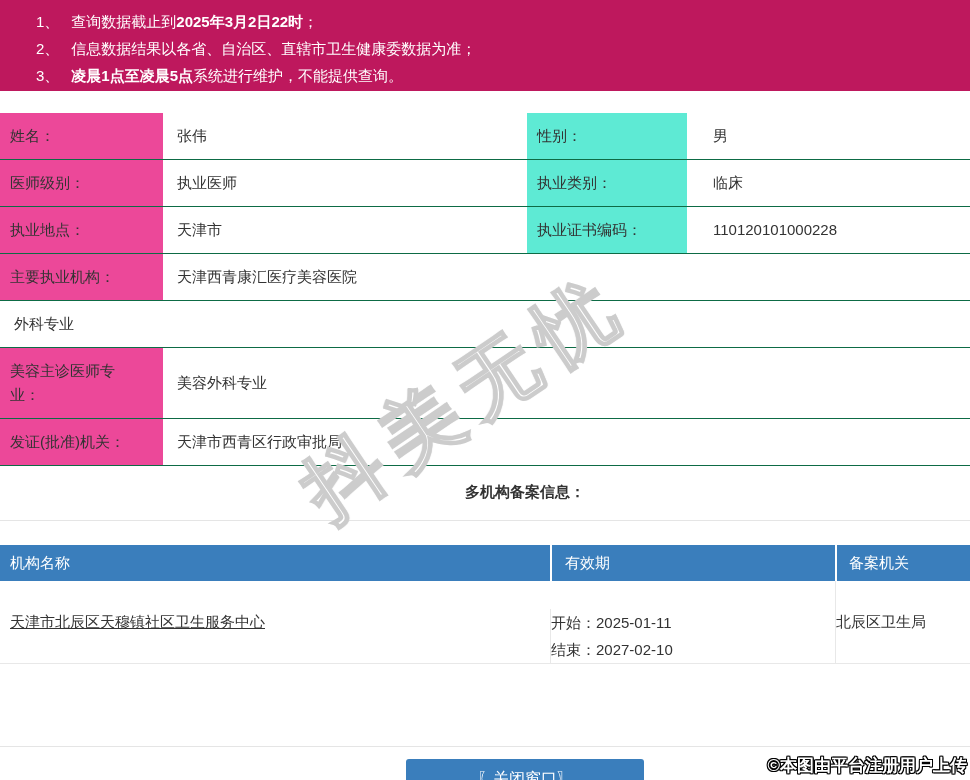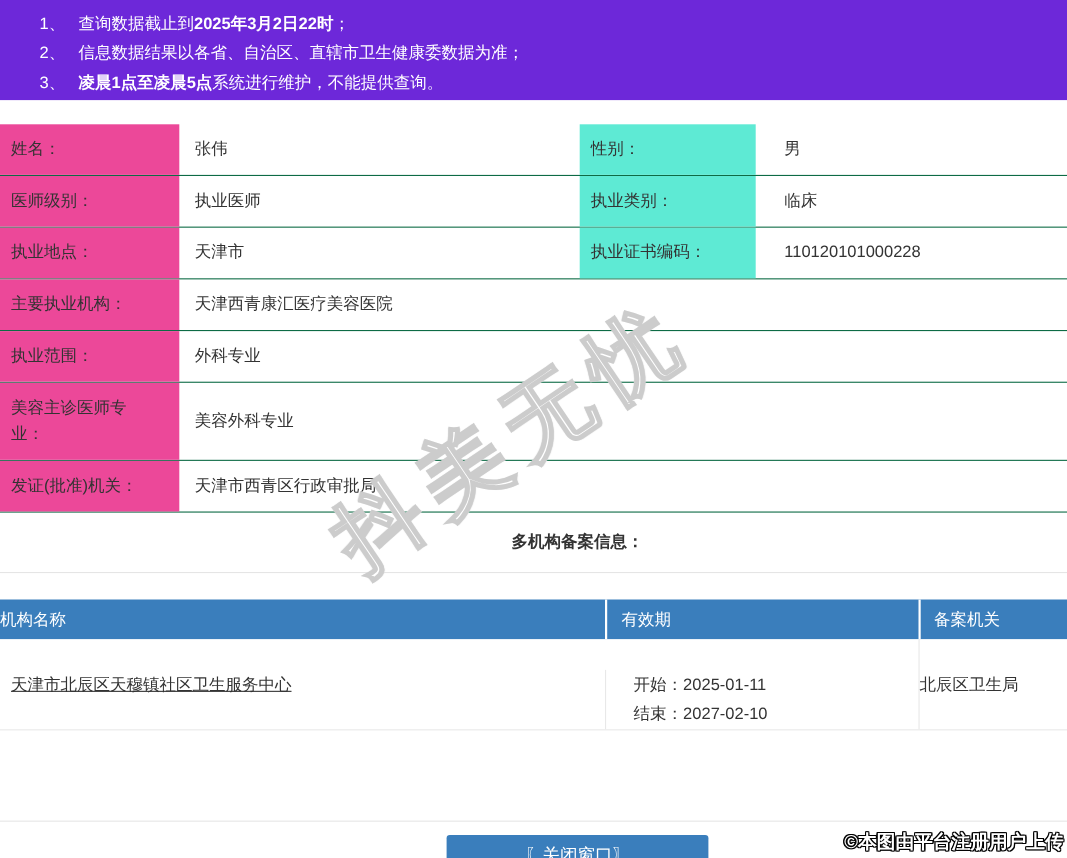--- a/index.html
+++ b/index.html
@@ -4,21 +4,21 @@
 <style>
   html,body{margin:0;padding:0;}
   body{
     width:970px;height:780px;position:relative;overflow:hidden;
     background:#ffffff;color:#333333;
     font-family:"Liberation Sans","DejaVu Sans",sans-serif;
     font-size:15px;
   }
   
   .banner{
-    background:#6d28d9;color:#ffffff;
+    background:#be185d;color:#ffffff;
     padding:8px 10px 2px 36px;height:81px;box-sizing:content-box;
   }
   .banner-line{line-height:27px;white-space:nowrap;}
   .banner-line .num{margin-right:12px;}
   .banner-line b{font-weight:bold;}
   
   .info-table{margin-top:22px;}
   .info-row{display:flex;border-bottom:1px solid #0d6b45;min-height:46px;align-items:stretch;}
   .cell{display:flex;align-items:center;box-sizing:border-box;line-height:24px;}
   .lbl1{width:163px;background:#ec4899;padding:11px 34px 11px 10px;}
@@ -29,27 +29,27 @@
   
   .section-title{
     text-align:center;padding:17px 0 0 80px;height:20px;
     font-weight:bold;font-size:15px;color:#333;
   }
   .divider{border:none;border-top:1px solid #e5e5e5;margin:17px 0 0 0;}
   
   .rec-table{margin-top:24px;}
   .rec-header{display:flex;background:#3a7ebc;color:#ffffff;height:36px;}
   .rec-hcell{display:flex;align-items:center;box-sizing:border-box;font-size:15px;}
-  .rec-h1{width:550px;padding-left:0;}
+  .rec-h1{width:550px;padding-left:10px;}
   .rec-h2{width:285px;padding-left:13px;border-left:2px solid #ffffff;}
   .rec-h3{width:135px;padding-left:12px;border-left:2px solid #ffffff;}
   .rec-row{display:flex;min-height:71px;border-bottom:1px solid #e8e8e8;}
   .rec-cell{display:flex;align-items:center;box-sizing:border-box;}
   .rec-c1{width:550px;padding-left:10px;text-decoration:underline;}
-  .rec-c2{width:285px;padding-left:25px;border-left:1px solid #e8e8e8;
+  .rec-c2{width:285px;padding-left:0;border-left:1px solid #e8e8e8;
           flex-direction:column;align-items:flex-start;justify-content:center;line-height:27px;margin-top:28px;}
   .rec-c3{width:135px;border-left:1px solid #e8e8e8;}
   
   .footer-divider{border:none;border-top:1px solid #e5e5e5;margin:82px 0 0 0;}
   .btn-wrap{text-align:center;padding-left:80px;margin-top:12px;}
   .close-btn{
     display:inline-block;width:238px;height:38px;line-height:38px;
     background:#3a7ebc;color:#ffffff;border:none;border-radius:3px;
     font-size:16px;font-family:inherit;cursor:pointer;text-align:center;
   }
@@ -101,21 +101,20 @@
     <div class="cell lbl1">执业地点：</div>
     <div class="cell val1">天津市</div>
     <div class="cell lbl2">执业证书编码：</div>
     <div class="cell val2">110120101000228</div>
   </div>
   <div class="info-row">
     <div class="cell lbl1">主要执业机构：</div>
     <div class="cell valwide">天津西青康汇医疗美容医院</div>
   </div>
   <div class="info-row">
-    <div class="cell lbl1">执业范围：</div>
     <div class="cell valwide">外科专业</div>
   </div>
   <div class="info-row">
     <div class="cell lbl1">美容主诊医师专业：</div>
     <div class="cell valwide">美容外科专业</div>
   </div>
   <div class="info-row">
     <div class="cell lbl1">发证(批准)机关：</div>
     <div class="cell valwide">天津市西青区行政审批局</div>
   </div>

